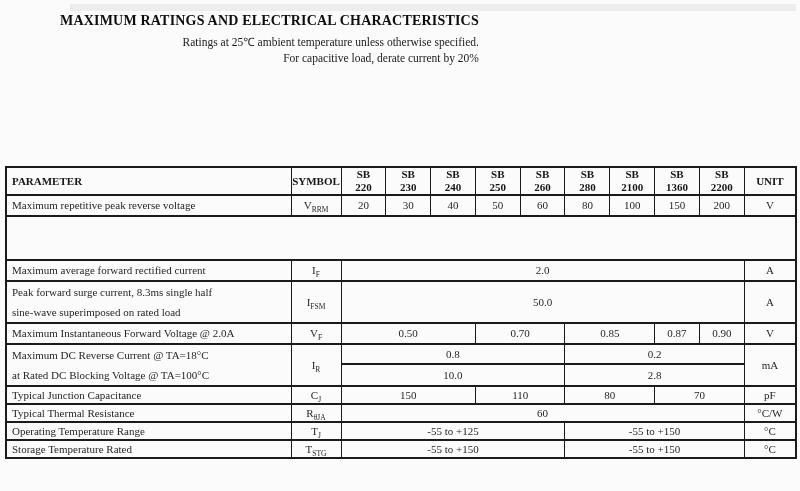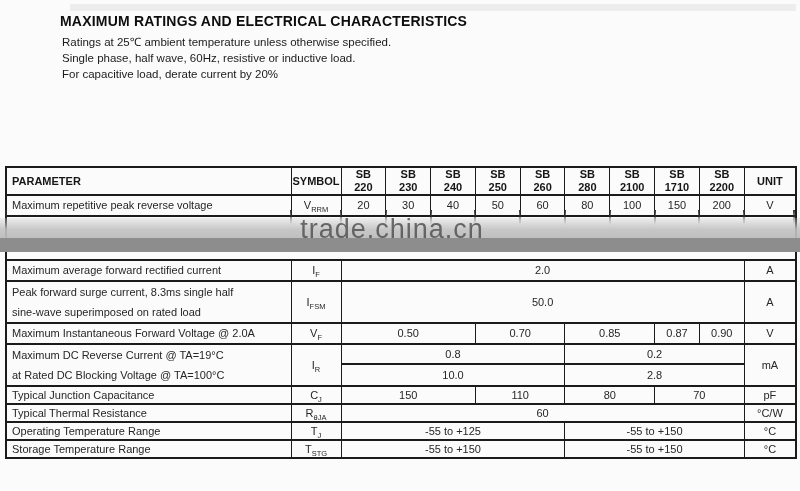--- a/index.html
+++ b/index.html
@@ -1,25 +1,25 @@
 <!DOCTYPE html>
 <html><head>
 <meta charset="utf-8">
 <style>
   html,body { margin:0; padding:0; background:#ffffff; }
   .page {
     position:relative; width:800px; height:491px; overflow:hidden;
-    background:#fbfbfb; font-family:Liberation Sans, sans-serif; color:#222;
+    background:#fbfbfb; font-family:Liberation Serif, serif; color:#222;
   }
   .topstrip { position:absolute; left:70px; top:4px; width:726px; height:7px; background:#ededed; }
 
   .heading { position:absolute; left:60px; top:13px; }
   .heading h1 { margin:0; font-size:14px; font-weight:bold; letter-spacing:.2px; color:#0d0d0d; }
   .heading .sub { margin:5px 0 0 2px; font-size:11.5px; line-height:16px; color:#1b1b1b; }
-  .heading .sub p { margin:0; }
+  .heading .sub p { margin:0;text-align:right; }
 
   table.ratings {
     position:absolute; left:5px; top:158px; width:790px;
     border-collapse:collapse; table-layout:fixed;
     border:2px solid #1b1b1b; font-size:11px; color:#262626;margin-top:8px;
   }
   .ratings th, .ratings td {
     border:solid #1b1b1b; border-width:2px 1px; padding:0;
     text-align:center; vertical-align:middle; font-weight:normal;
     line-height:1.15; overflow:hidden; white-space:nowrap;
@@ -54,21 +54,20 @@
 </head>
 <body>
 
 <div class="page">
   <div class="topstrip"></div>
 
   <div class="heading">
     <h1>MAXIMUM RATINGS AND ELECTRICAL CHARACTERISTICS</h1>
     <div class="sub">
       <p>Ratings at 25℃ ambient temperature unless otherwise specified.</p>
-      <p>Single phase, half wave, 60Hz, resistive or inductive load.</p>
       <p>For capacitive load, derate current by 20%</p>
     </div>
   </div>
 
   <table class="ratings">
     <colgroup>
       <col style="width:285px">
         <col style="width:50px">
       <col style="width:44.8px">
         <col style="width:44.8px">
@@ -109,21 +108,21 @@
       <th class="hd mh">
             <div>SB</div>
             <div>280</div>
           </th>
       <th class="hd mh">
             <div>SB</div>
             <div>2100</div>
           </th>
       <th class="hd mh">
             <div>SB</div>
-            <div>1710</div>
+            <div>1360</div>
           </th>
       <th class="hd mh">
             <div>SB</div>
             <div>2200</div>
           </th>
       <th class="hd">UNIT</th>
     </tr>
 
     <tr class="r-vrrm">
       <td class="p">Maximum repetitive peak reverse voltage</td>
@@ -167,21 +166,21 @@
       <td colspan="3">0.50</td>
       <td colspan="2">0.70</td>
       <td colspan="2">0.85</td>
       <td>0.87</td>
       <td>0.90</td>
       <td>V</td>
     </tr>
 
     <tr class="r-ir1">
       <td class="p two" rowspan="2">
-        <div>Maximum DC Reverse Current @ TA=19°C</div>
+        <div>Maximum DC Reverse Current @ TA=18°C</div>
         <div>at Rated DC Blocking Voltage @ TA=100°C</div>
       </td>
       <td rowspan="2"><span>I</span><sub>R</sub></td>
       <td colspan="5">0.8</td>
       <td colspan="4">0.2</td>
       <td rowspan="2">mA</td>
     </tr>
     <tr class="r-ir2">
       <td colspan="5">10.0</td>
       <td colspan="4">2.8</td>
@@ -206,42 +205,22 @@
 
     <tr class="r-sm">
       <td class="p">Operating Temperature Range</td>
       <td><span>T</span><sub>J</sub></td>
       <td colspan="5">-55 to +125</td>
       <td colspan="4">-55 to +150</td>
       <td>°C</td>
     </tr>
 
     <tr class="r-sm">
-      <td class="p">Storage Temperature Range</td>
+      <td class="p">Storage Temperature Rated</td>
       <td><span>T</span><sub>STG</sub></td>
       <td colspan="5">-55 to +150</td>
       <td colspan="4">-55 to +150</td>
       <td>°C</td>
     </tr>
   </tbody>
     </table>
 
-  <div id="wm">
-    <div id="wm-stubs">
-        <div class="stub" style="left: 5px;"></div>
-        <div class="stub" style="left: 290px;"></div>
-        <div class="stub" style="left: 340px;"></div>
-        <div class="stub" style="left: 384.8px;"></div>
-        <div class="stub" style="left: 429.6px;"></div>
-        <div class="stub" style="left: 474.4px;"></div>
-        <div class="stub" style="left: 519.2px;"></div>
-        <div class="stub" style="left: 564px;"></div>
-        <div class="stub" style="left: 608.8px;"></div>
-        <div class="stub" style="left: 653.6px;"></div>
-        <div class="stub" style="left: 698.4px;"></div>
-        <div class="stub" style="left: 743.2px;"></div>
-        <div class="stub" style="left: 793px;"></div>
-      </div>
-    <div class="band"></div>
-    <div class="bar"></div>
-    <div class="wmtext">trade.china.cn</div>
-  </div>
 </div>
 
 </body></html>

